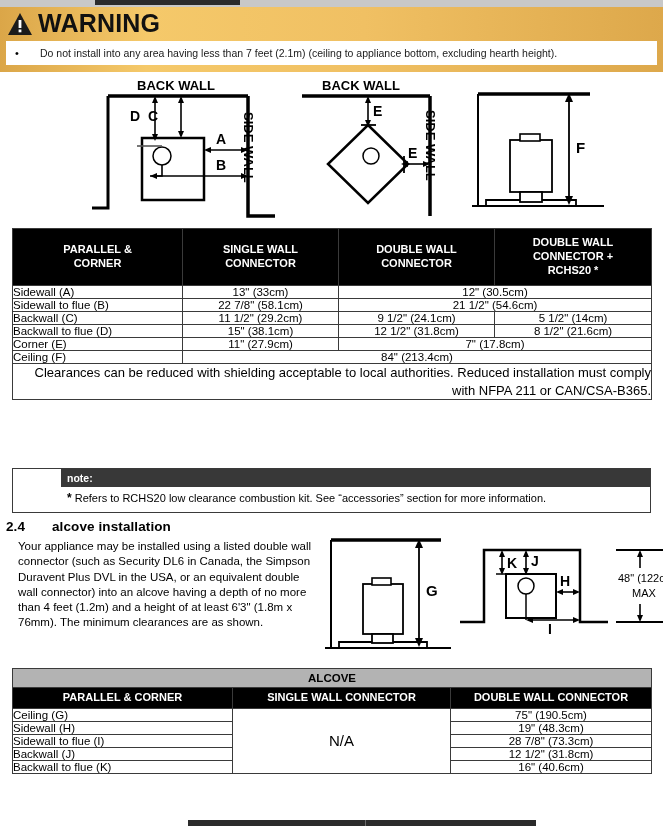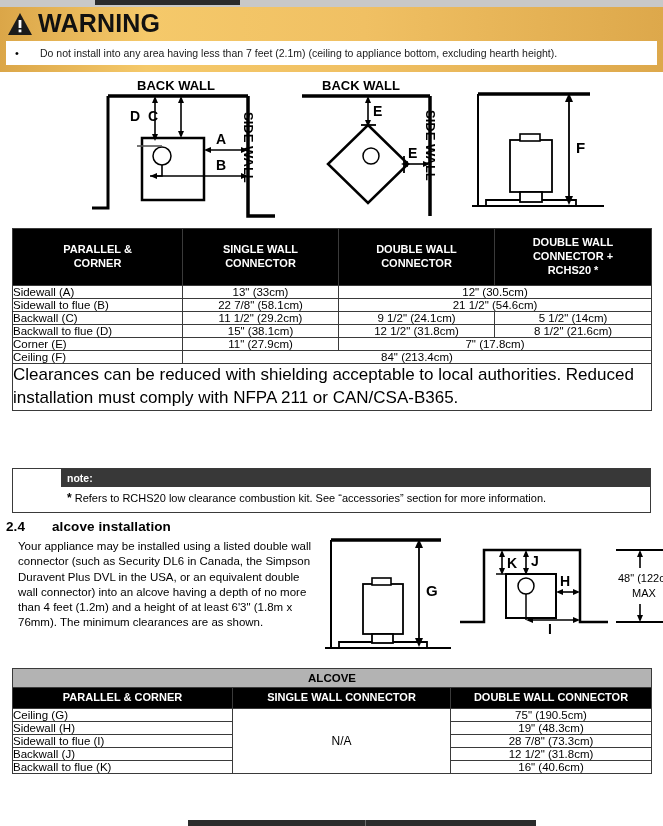--- a/index.html
+++ b/index.html
@@ -108,23 +108,23 @@
     text-align: left;
     padding: 3px 0 3px 5px;
     font-size: 11.5px;
   }
   .cell-val {
     text-align: center;
     padding: 3px 0;
     font-size: 11.5px;
   }
   .cell-note {
-    text-align: left;
+    text-align: right;
     padding: 4px 6px 5px 5px;
-    font-size: 17px;
+    font-size: 13px;
     line-height: 1.35;
   }
 
   #clearance-table {
     position: absolute;
     left: 12px; top: 228px;
     width: 639px;
   }
   #clearance-table .hdr-black td { height: 56px; }
 
@@ -190,21 +190,21 @@
     font-weight: bold;
     font-size: 11.5px;
     text-align: center;
     padding: 3px 0;
     border-color: #3a3a3a !important;
   }
   #alcove-table .hdr-black td { padding: 3px 0; }
   .cell-na {
     text-align: center;
     vertical-align: middle;
-    font-size: 12px;
+    font-size: 15px;
   }
 
   
   #bottom-bar {
     position: absolute;
     left: 188px; bottom: 0;
     width: 348px; height: 6px;
     background: #2b2b2b;
   }
   #bottom-bar-split {

